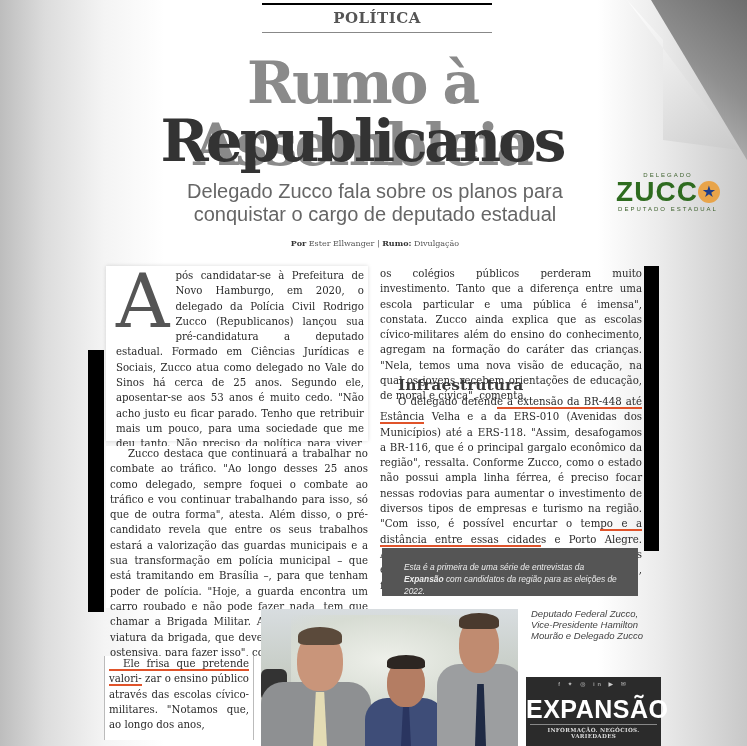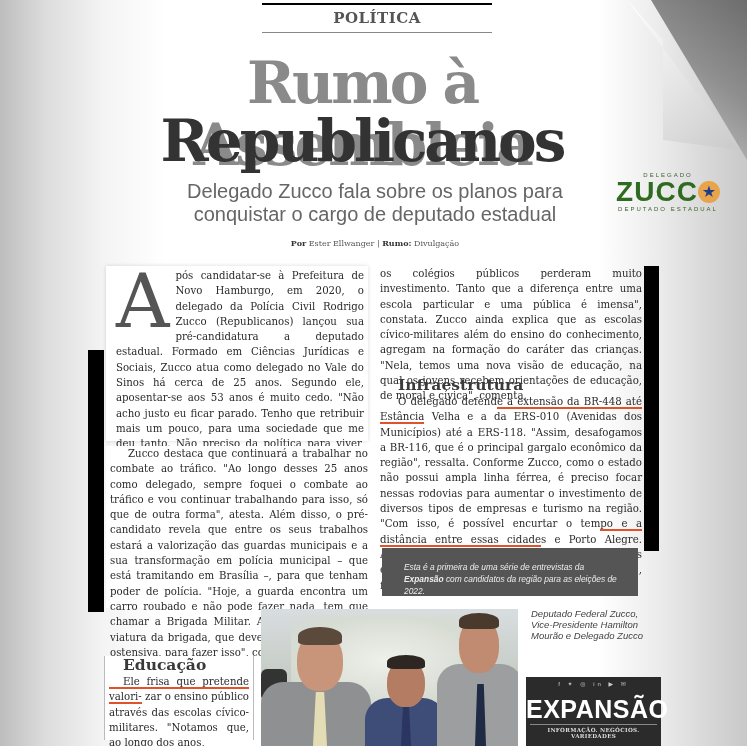--- a/index.html
+++ b/index.html
@@ -147,21 +147,20 @@
     <span class="dropcap">A</span>
     <span>pós candidatar-se à Prefeitura de Novo Hamburgo, em 2020, o delegado da Polícia Civil Rodrigo Zucco (Republicanos) lançou sua pré-candidatura a deputado estadual. Formado em Ciências Jurídicas e Sociais, Zucco atua como delegado no Vale do Sinos há cerca de 25 anos. Segundo ele, aposentar-se aos 53 anos é muito cedo. "Não acho justo eu ficar parado. Tenho que retribuir mais um pouco, para uma sociedade que me deu tanto. Não preciso da política para viver, quero ajudar a nossa região", alega. Entre as pautas principais levantadas, ele destaca três: segurança pública, educação e infraestrutura.</span>
   </div>
 </div>
 
 <div class="col-box" style="left:106px; top:446px; width:266px; height:162px;">
   <div class="body-text indent" style="padding:0 4px 0 4px;">Zucco destaca que continuará a trabalhar no combate ao tráfico. "Ao longo desses 25 anos como delegado, sempre foquei o combate ao tráfico e vou continuar trabalhando para isso, só que de outra forma", atesta. Além disso, o pré-candidato revela que entre os seus trabalhos estará a valorização das guardas municipais e a sua transformação em polícia municipal – que está tramitando em Brasília –, para que tenham poder de polícia. "Hoje, a guarda encontra um carro roubado e não pode fazer nada, tem que chamar a Brigada Militar. Aí, nós tiramos uma viatura da brigada, que deve estar na segurança ostensiva, para fazer isso", comenta.</div>
 </div>
 
 <div class="col-box" style="left:104px; top:656px; width:150px; height:84px; border-left:1px solid #bbb; border-right:1px solid #bbb;">
-  <div class="subhead" style="padding-left:18px;">Educação</div>
   <div class="body-text" style="padding:0 4px 0 4px;">
     <span class="hl" style="padding-left:14px;margin-top:28px;">Ele frisa que pretende valori-</span>
     <span>zar o ensino público através das escolas cívico-militares. "Notamos que, ao longo dos anos,</span>
   </div>
 </div>
 
 <div class="col-box" style="left:380px; top:266px; width:262px; height:110px; background:transparent;">
   <div class="body-text">os colégios públicos perderam muito investimento. Tanto que a diferença entre uma escola particular e uma pública é imensa", constata. Zucco ainda explica que as escolas cívico-militares além do ensino do conhecimento, agregam na formação do caráter das crianças. "Nela, temos uma nova visão de educação, na qual os jovens recebem orientações de educação, de moral e cívica", comenta.</div>
 </div>
 

